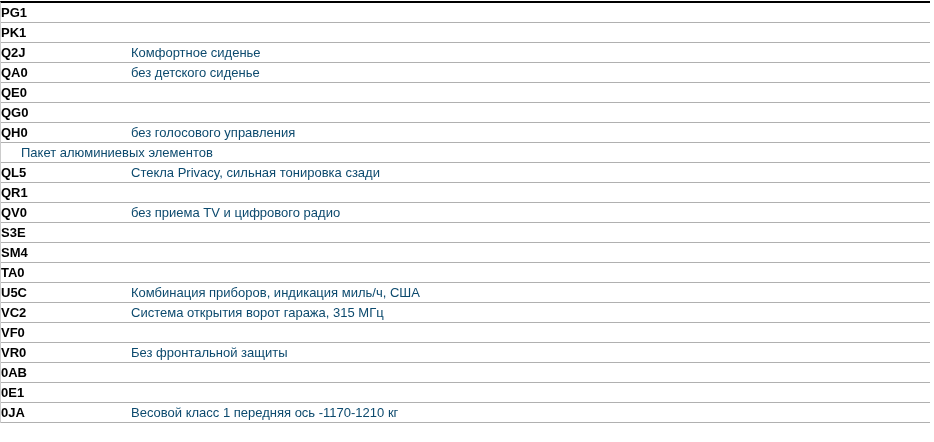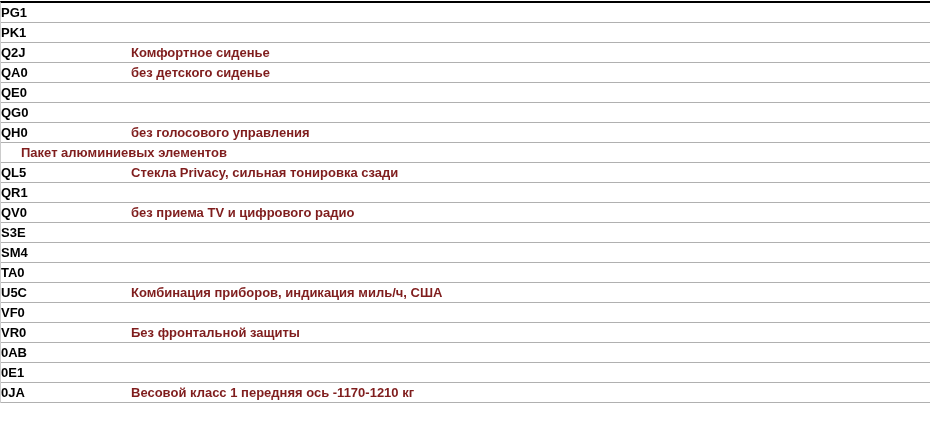--- a/index.html
+++ b/index.html
@@ -33,22 +33,22 @@
     flex: 0 0 auto;
     font-size: 13px;
     font-weight: bold;
     color: #000000;
     white-space: nowrap;
     overflow: hidden;
   }
   .desc-cell {
     flex: 1 1 auto;
     font-size: 13px;
-    font-weight: bold;
-    color: #7f1d1d;
+    font-weight: normal;
+    color: #0c4a6e;
     white-space: nowrap;
     overflow: hidden;
     padding-left: 20px;
   }
 </style>
 </head>
 <body>
 
 <div class="options-table" id="options-table">
   <div class="option-row">
@@ -118,20 +118,24 @@
     <div class="code-cell">TA0</div>
     <div class="desc-cell"></div>
   </div>
 
   <div class="option-row">
     <div class="code-cell">U5C</div>
     <div class="desc-cell">Комбинация приборов, индикация миль/ч, США</div>
   </div>
 
 
+  <div class="option-row">
+    <div class="code-cell">VC2</div>
+    <div class="desc-cell">Система открытия ворот гаража, 315 МГц</div>
+  </div>
 
   <div class="option-row">
     <div class="code-cell">VF0</div>
     <div class="desc-cell"></div>
   </div>
 
   <div class="option-row">
     <div class="code-cell">VR0</div>
     <div class="desc-cell">Без фронтальной защиты</div>
   </div>

